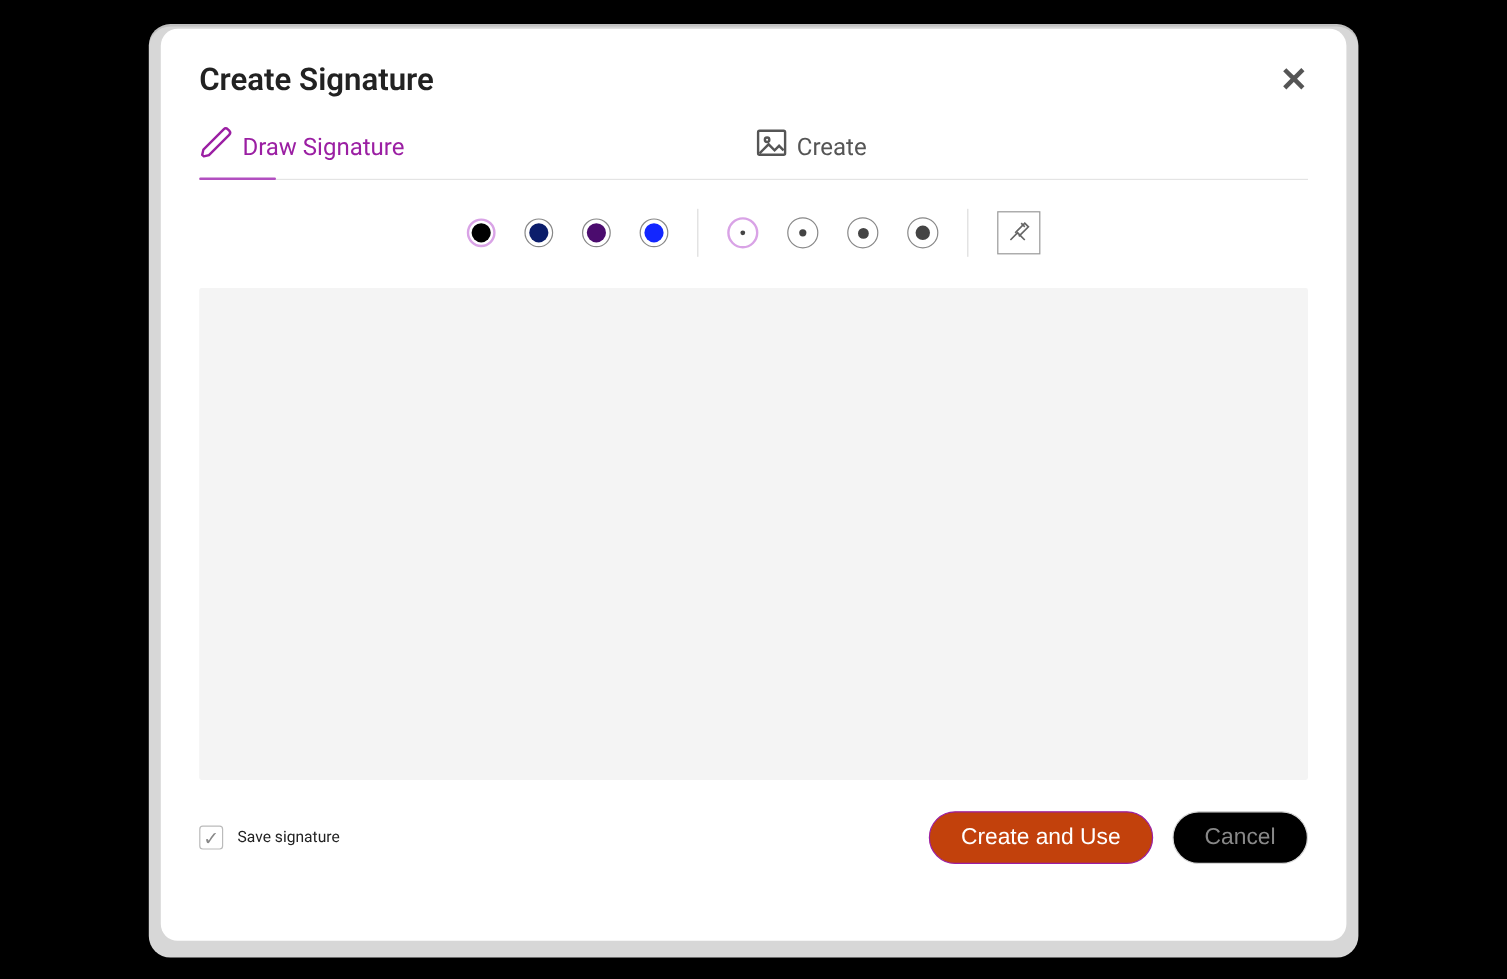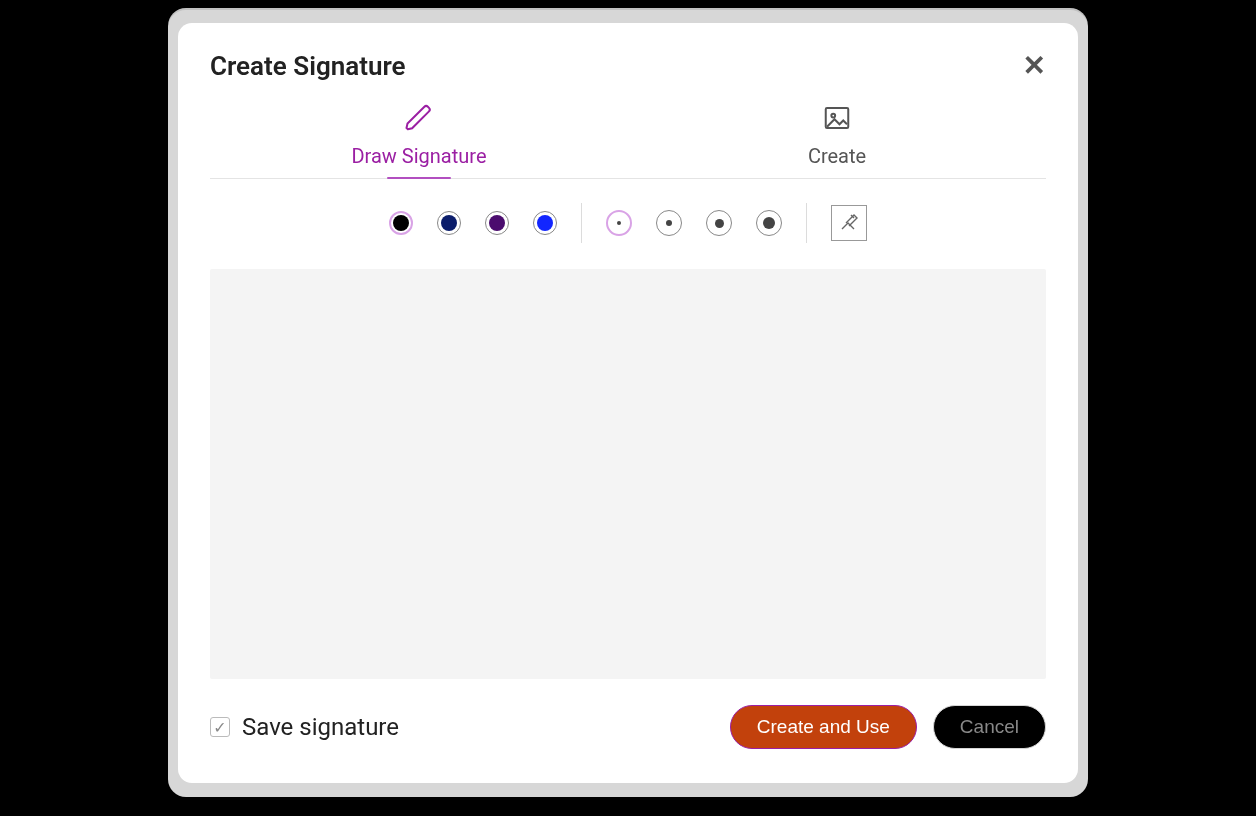--- a/index.html
+++ b/index.html
@@ -1,23 +1,23 @@
 <!DOCTYPE html>
 <html><head>
 <meta charset="utf-8">
 <style>
   * { box-sizing: border-box; margin: 0; padding: 0; }
   html, body { width: 1256px; height: 816px; background: #000; font-family: -apple-system, BlinkMacSystemFont, "Segoe UI", Roboto, Helvetica, Arial, sans-serif; }
   .viewport { width: 1256px; height: 816px; display: flex; align-items: flex-start; justify-content: center; }
   .window-shadow {
-    margin-top: 8px;
-    width: 920px;
+    margin-top: 20px;
+    width: 1008px;
     background: #d7d7d7;
     border-radius: 18px;
-    padding: 15px 10px 14px 10px;
+    padding: 4px 10px 14px 10px;
     box-shadow: 0 2px 0 rgba(0,0,0,0.1) inset;
   }
   .modal {
     width: 100%;
     background: #fff;
     border-radius: 14px;
     padding: 28px 32px 28px 32px;
     position: relative;
     min-height: 760px;
   }
@@ -26,21 +26,21 @@
   .close-btn { font-size: 28px; color: #555; background: none; border: none; cursor: pointer; line-height: 1; font-weight: 600; }
 
   .tabs {
     margin-top: 22px;
     display: flex;
     border-bottom: 1px solid #e4e4e4;
   }
   .tab {
     flex: 1;
     display: flex;
-    flex-direction: column;
+    flex-direction: row;
     align-items: center;
     gap: 6px;
     padding-bottom: 10px;
     cursor: pointer;
     color: #555;
     font-size: 20px;
     position: relative;
   }
   .tab.active { color: #9b1fa3; }
   .tab.active::after {
@@ -99,21 +99,21 @@
     display: flex;
     align-items: center;
     justify-content: space-between;
   }
   .save-group { display: flex; align-items: center; gap: 12px; }
   .checkbox {
     width: 20px; height: 20px; border: 1px solid #bbb; border-radius: 3px;
     display: flex; align-items: center; justify-content: center; cursor: pointer;
     color: #888; font-size: 16px;
   }
-  .save-label { font-size: 24px; color: #222; }
+  .save-label { font-size: 13px; color: #222; }
   .btn-row { display: flex; gap: 16px; }
   .btn {
     border-radius: 999px;
     padding: 10px 26px;
     font-size: 19px;
     cursor: pointer;
     border: 1px solid transparent;
   }
   .btn-primary { background: #c2410c; color: #fff; border-color: #9b1fa3; }
   .btn-secondary { background: #000000; color: #888; border: 1.5px solid #d6d6d6; }

